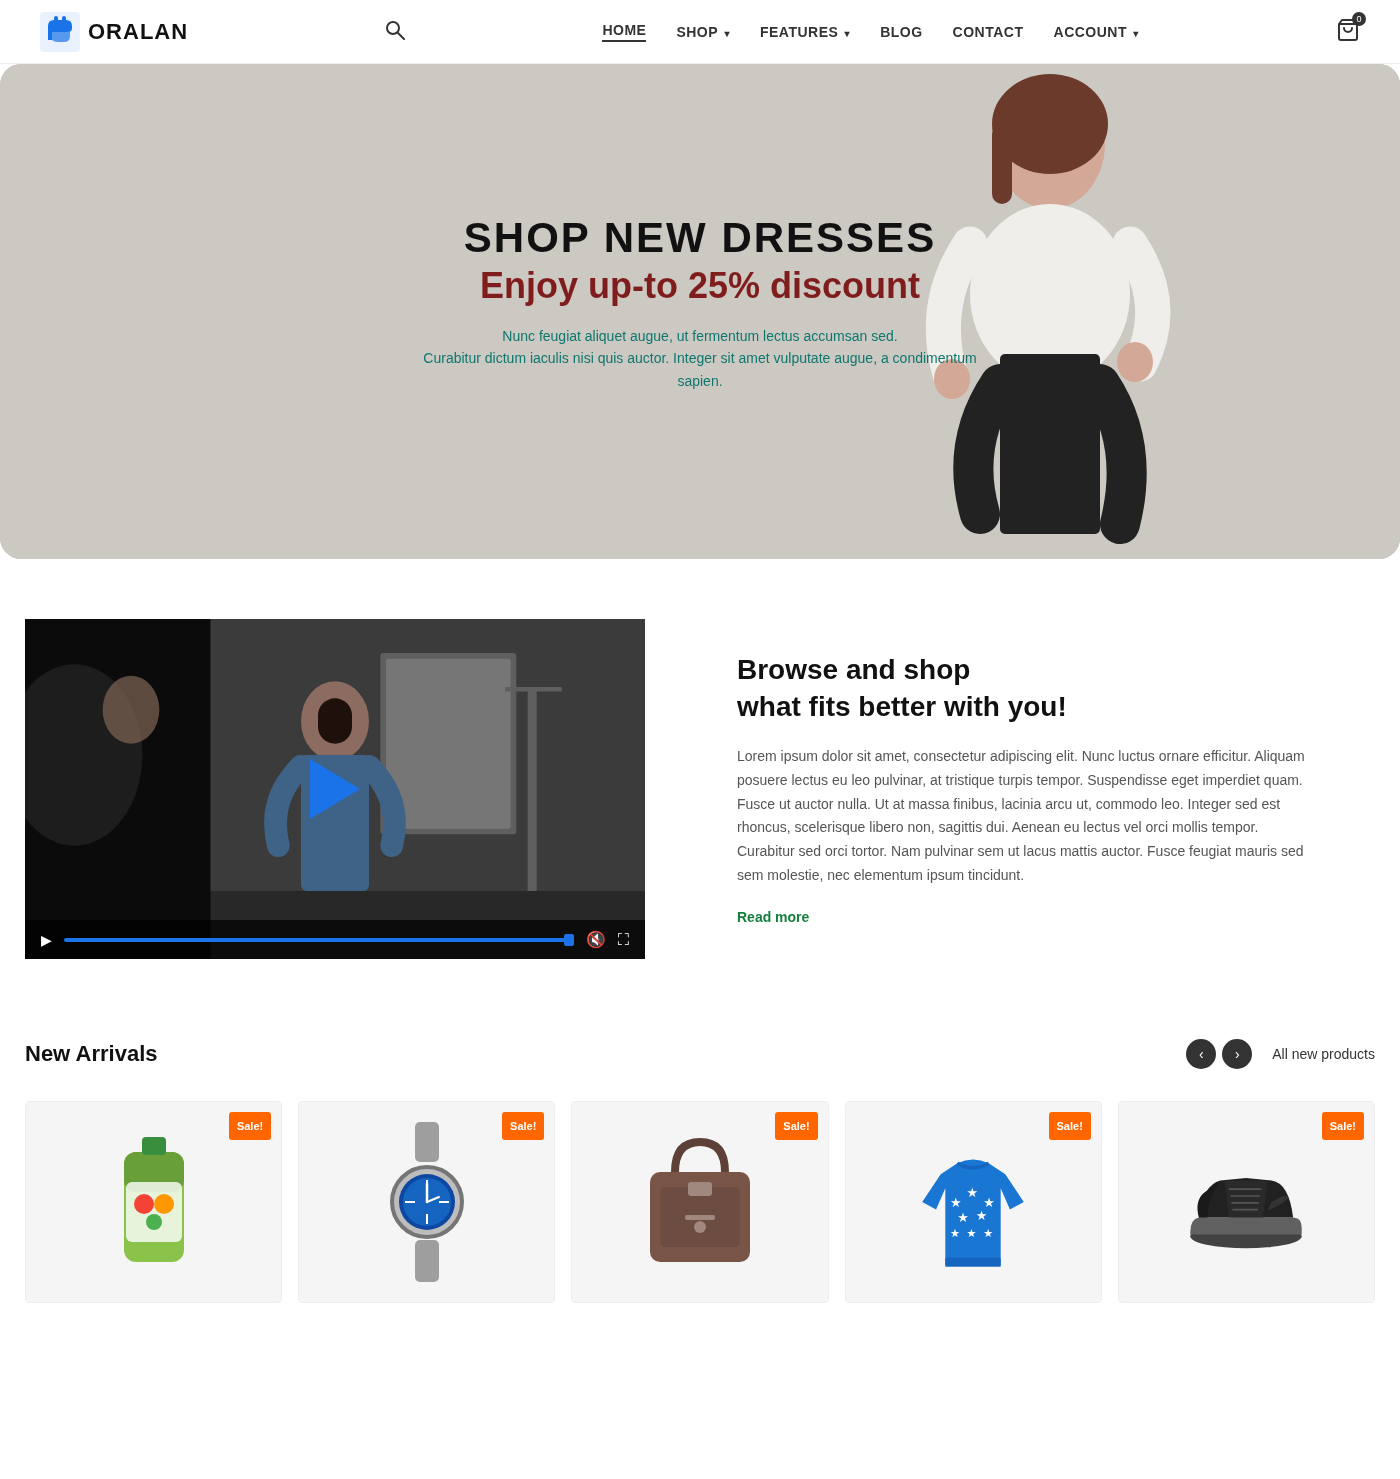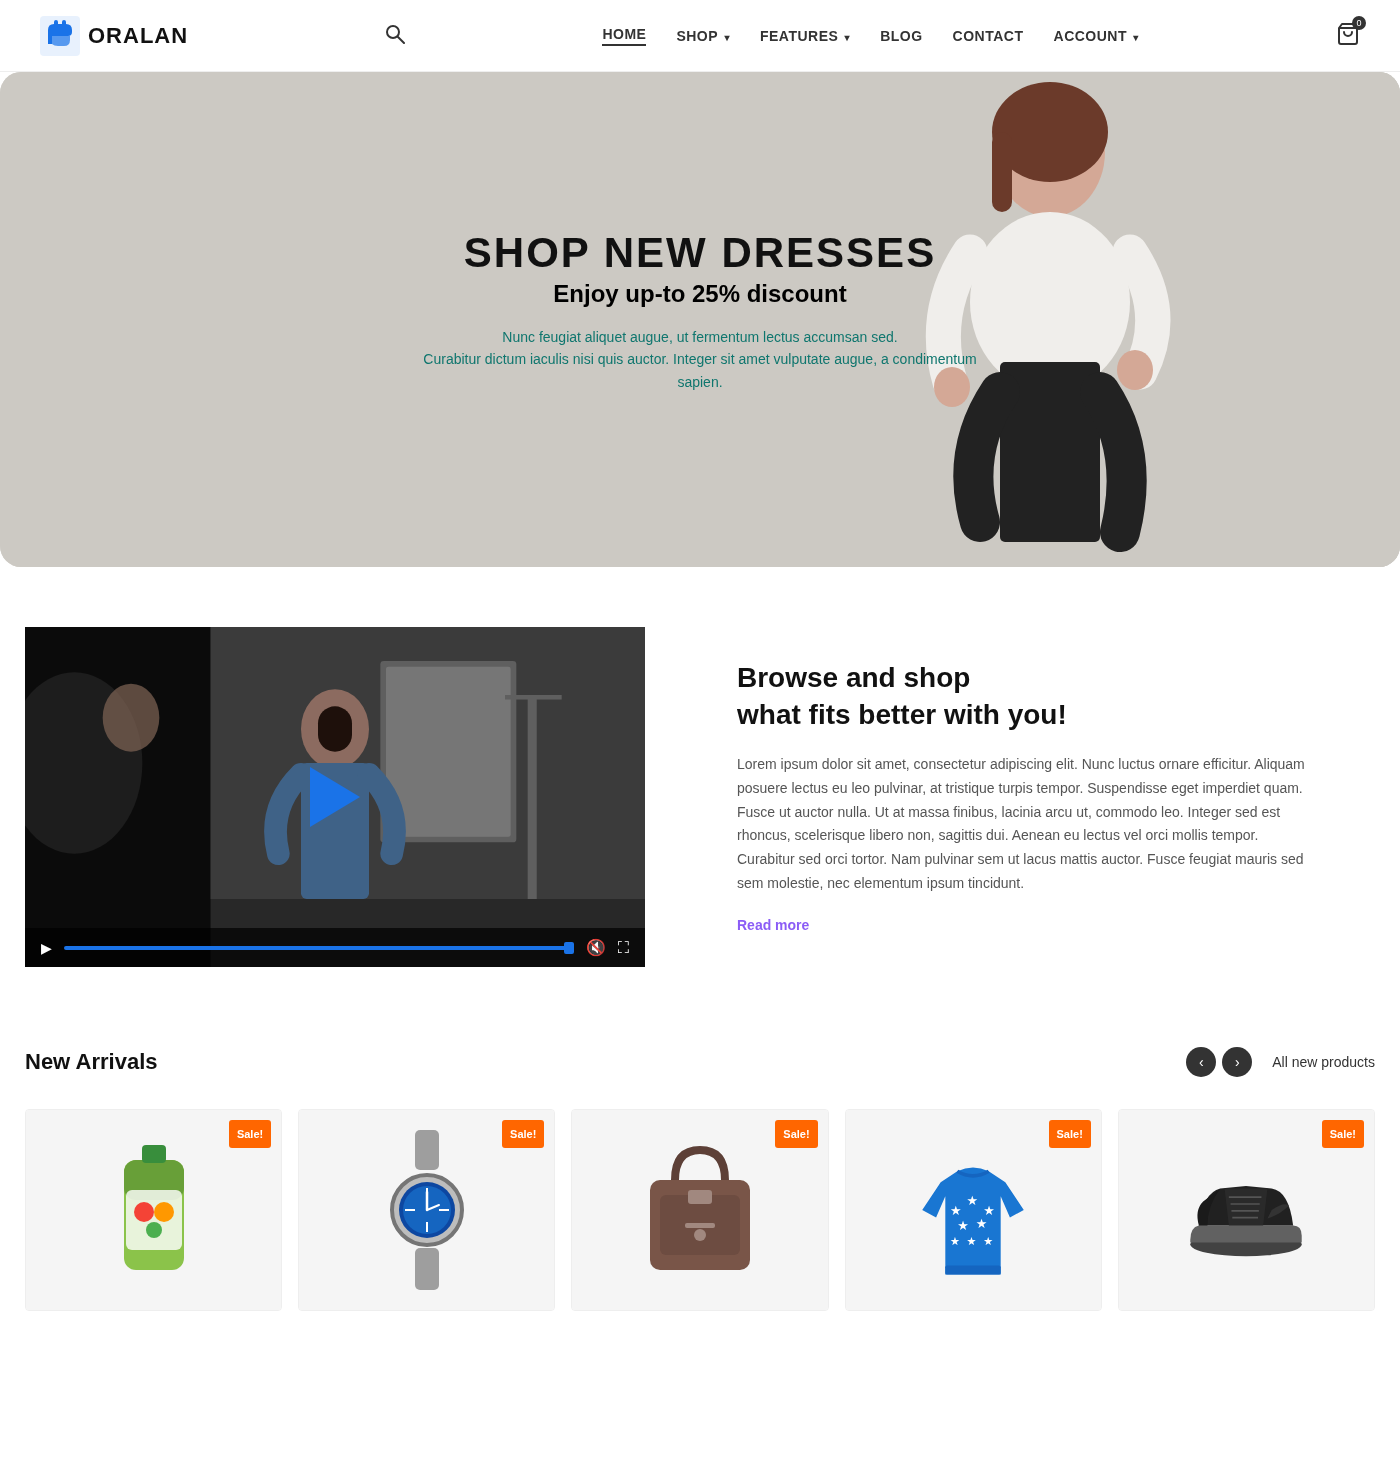--- a/index.html
+++ b/index.html
@@ -4,21 +4,21 @@
   <style>
     * { margin: 0; padding: 0; box-sizing: border-box; }
     body { font-family: Arial, sans-serif; background: #fff; color: #333; width: 1400px; }
 
     
     .header {
       display: flex;
       align-items: center;
       justify-content: space-between;
       padding: 12px 40px;
-      height: 72px;
+      height: 64px;
       background: #fff;
       border-bottom: 1px solid #eee;
       position: relative;
       z-index: 10;
     }
     .logo-area {
       display: flex;
       align-items: center;
       gap: 8px;
     }
@@ -95,23 +95,23 @@
     }
     .hero-title {
       font-size: 42px;
       font-weight: 800;
       color: #111;
       text-transform: uppercase;
       letter-spacing: 2px;
       line-height: 1.1;
     }
     .hero-subtitle {
-      font-size: 24px;
+      font-size: 36px;
       font-weight: 600;
-      color: #000000;
+      color: #7f1d1d;
       margin-top: 4px;
       margin-bottom: 18px;
     }
     .hero-desc {
       font-size: 14px;
       color: #0f766e;
       line-height: 1.6;
       margin-bottom: 16px;
     }
     .shop-now-btn {
@@ -225,21 +225,21 @@
       line-height: 1.3;
       margin-bottom: 20px;
     }
     .browse-desc {
       font-size: 14px;
       color: #555;
       line-height: 1.7;
       margin-bottom: 20px;
     }
     .read-more {
-      color: #8b5cf6;
+      color: #15803d;
       font-size: 14px;
       font-weight: 600;
       cursor: pointer;
       text-decoration: none;
     }
 
     
     .arrivals-section {
       padding: 20px 25px 30px;
     }

